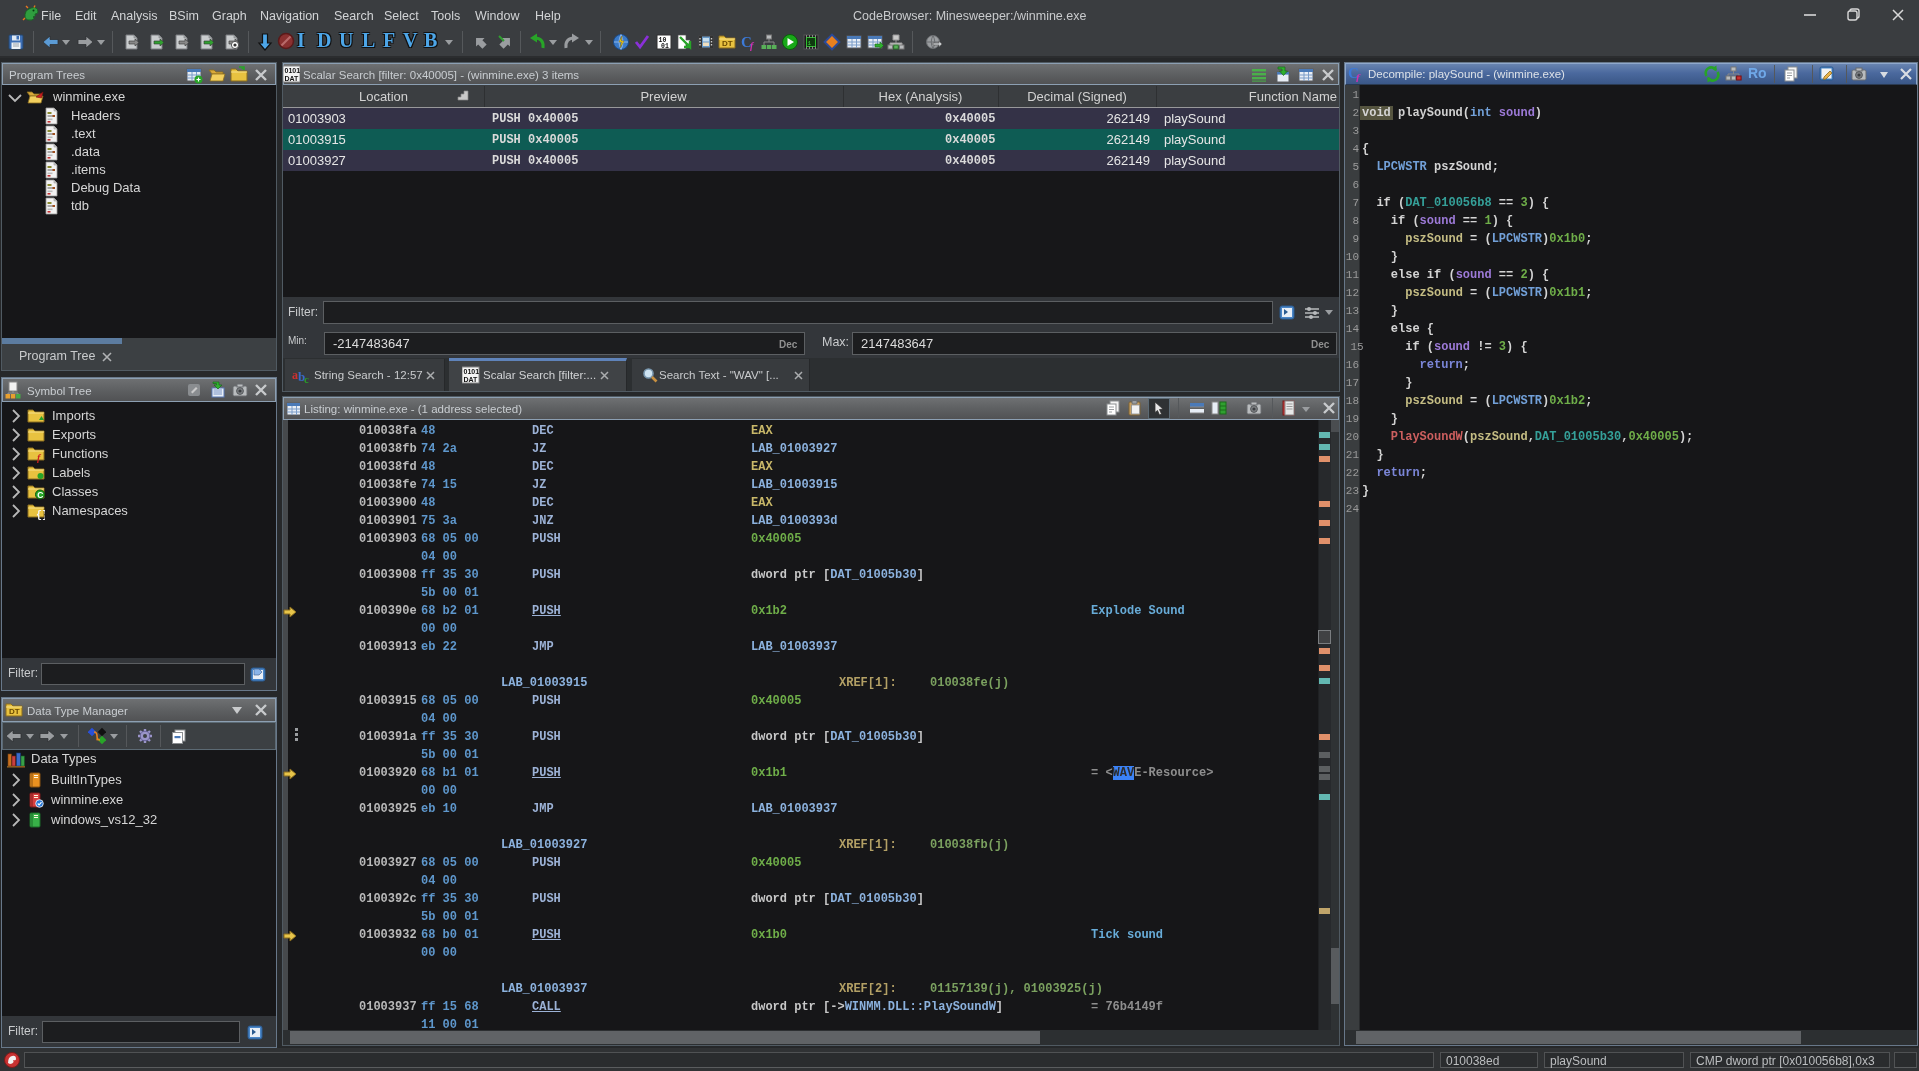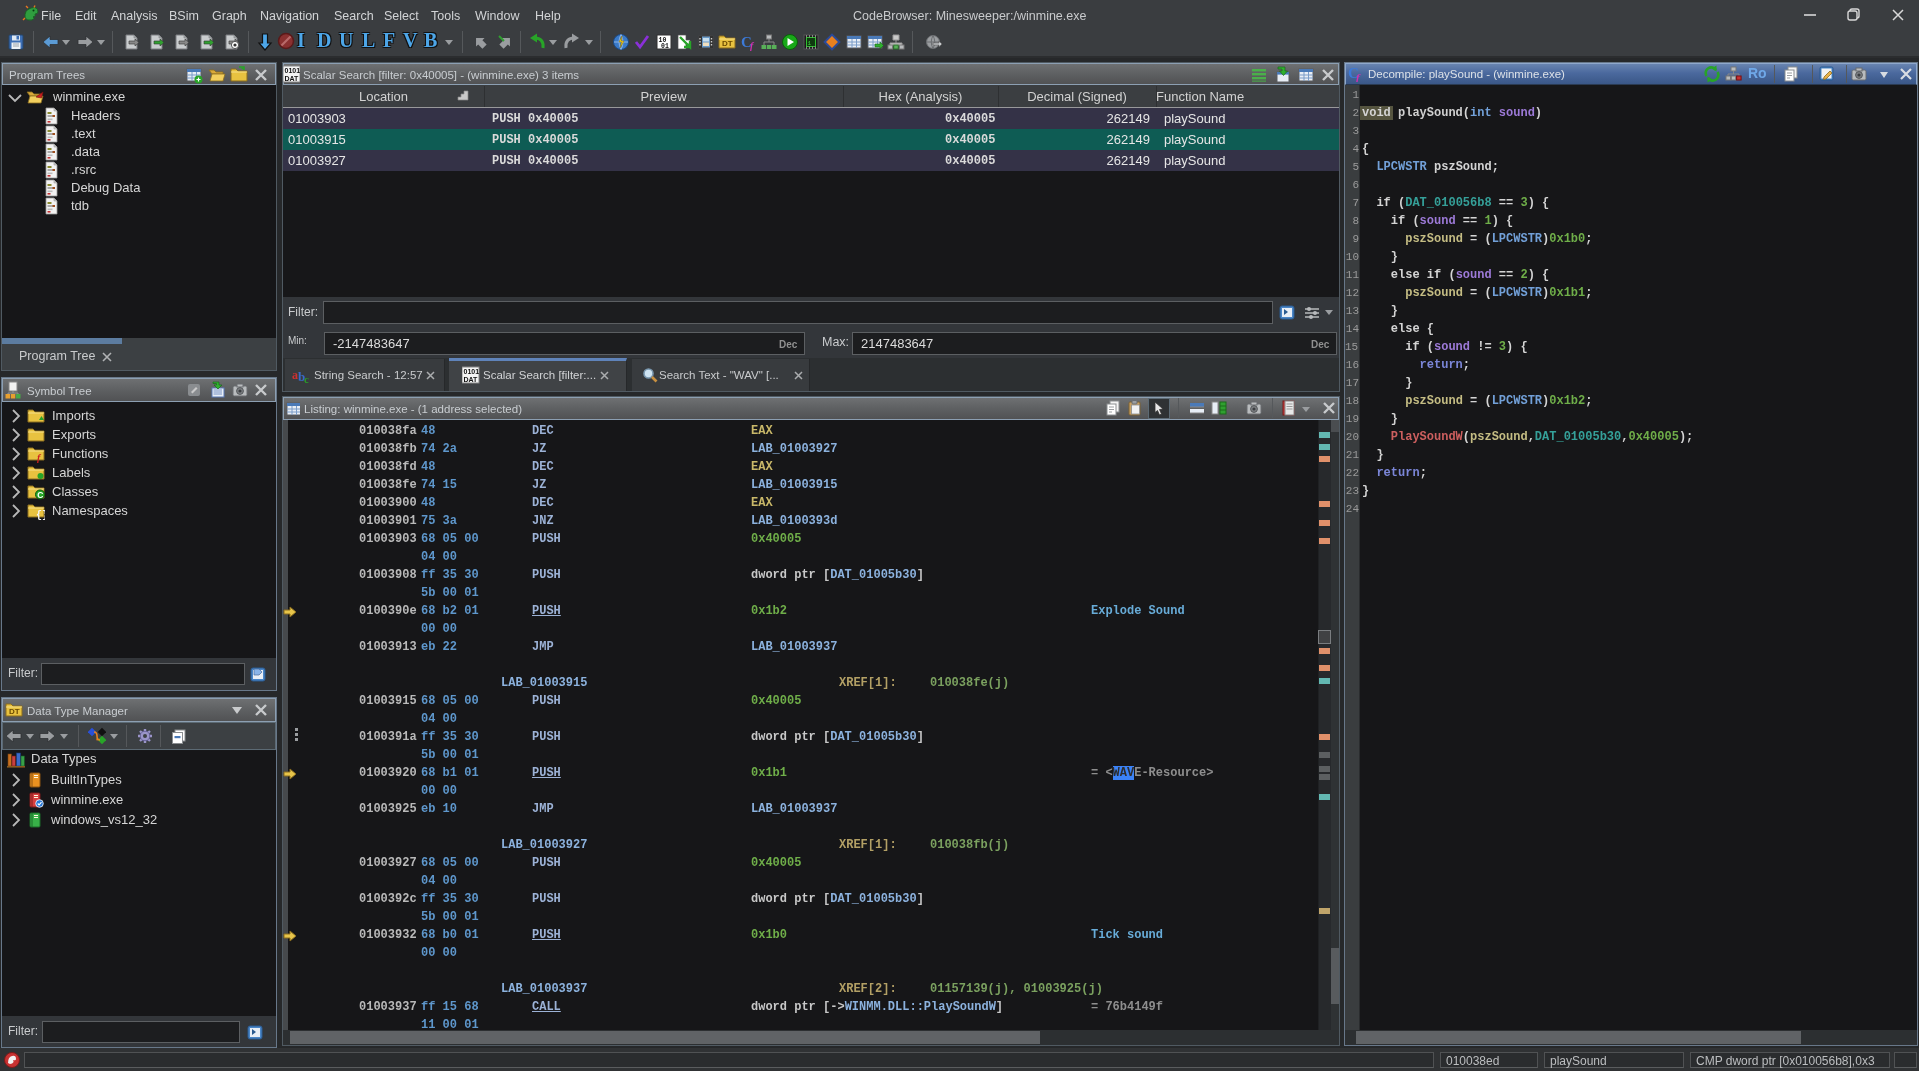--- a/index.html
+++ b/index.html
@@ -279,21 +279,21 @@
 <div class="abs" style="left:71px;top:144px;color:#d6d6d6;font-size:13px">.data</div>
 <svg class="abs" style="left:43px;top:161px" width="18" height="18" viewBox="0 0 18 18">
     <path d="M3 1 L11 1 L14 4 L14 17 L3 17 Z" fill="#f2f2f2" stroke="#9a9a9a" stroke-width="0.8"></path>
     <path d="M11 1 L11 4 L14 4 Z" fill="#c9c9c9" stroke="#9a9a9a" stroke-width="0.6"></path>
     <rect x="4.5" y="5" width="4" height="2" fill="#8a8a30"></rect>
     <rect x="4.5" y="8" width="6" height="2" fill="#aaa"></rect>
     <rect x="9.5" y="8" width="2.5" height="2" fill="#a05020"></rect>
     <rect x="4.5" y="11.5" width="5" height="1.6" fill="#bbb"></rect>
     <rect x="4.5" y="14" width="3" height="1.6" fill="#c03030"></rect>
   </svg>
-<div class="abs" style="left:71px;top:162px;color:#d6d6d6;font-size:13px">.rsrc</div>
+<div class="abs" style="left:71px;top:162px;color:#d6d6d6;font-size:13px">.items</div>
 <svg class="abs" style="left:43px;top:179px" width="18" height="18" viewBox="0 0 18 18">
     <path d="M3 1 L11 1 L14 4 L14 17 L3 17 Z" fill="#f2f2f2" stroke="#9a9a9a" stroke-width="0.8"></path>
     <path d="M11 1 L11 4 L14 4 Z" fill="#c9c9c9" stroke="#9a9a9a" stroke-width="0.6"></path>
     <rect x="4.5" y="5" width="4" height="2" fill="#8a8a30"></rect>
     <rect x="4.5" y="8" width="6" height="2" fill="#aaa"></rect>
     <rect x="9.5" y="8" width="2.5" height="2" fill="#a05020"></rect>
     <rect x="4.5" y="11.5" width="5" height="1.6" fill="#bbb"></rect>
     <rect x="4.5" y="14" width="3" height="1.6" fill="#c03030"></rect>
   </svg>
 <div class="abs" style="left:71px;top:180px;color:#d6d6d6;font-size:13px">Debug Data</div>
@@ -531,21 +531,21 @@
     <path d="M4 4 L14 14 M14 4 L4 14" stroke="#c8cacc" stroke-width="2.4"></path>
   </svg>
 <div class="abs" style="left:283px;top:85px;width:1056px;height:23px;background:#3b3e41;border-bottom:1px solid #98989a"></div>
 <div class="abs" style="left:283px;top:89px;width:201px;text-align:center;color:#d2d2d2;font-size:13px">Location</div>
 <div class="abs" style="left:484px;top:89px;width:359px;text-align:center;color:#d2d2d2;font-size:13px">Preview</div>
 <div class="abs" style="left:484px;top:86px;width:1px;height:21px;background:#2e3032"></div>
 <div class="abs" style="left:843px;top:89px;width:155px;text-align:center;color:#d2d2d2;font-size:13px">Hex (Analysis)</div>
 <div class="abs" style="left:843px;top:86px;width:1px;height:21px;background:#2e3032"></div>
 <div class="abs" style="left:998px;top:89px;width:158px;text-align:center;color:#d2d2d2;font-size:13px">Decimal (Signed)</div>
 <div class="abs" style="left:998px;top:86px;width:1px;height:21px;background:#2e3032"></div>
-<div class="abs" style="left:1156px;top:89px;width:181px;text-align:left;color:#d2d2d2;font-size:13px">Function Name</div>
+<div class="abs" style="left:1156px;top:89px;width:181px;text-align:right;color:#d2d2d2;font-size:13px">Function Name</div>
 <div class="abs" style="left:1156px;top:86px;width:1px;height:21px;background:#2e3032"></div>
 <svg class="abs" style="left:455px;top:88px" width="16" height="16" viewBox="0 0 16 16">
     <path d="M3 12 L3 9 L6 9 L6 6 L9 6 L9 3 L13 3 L13 12 Z" fill="#c9c9c9" stroke="#888" stroke-width="0.7"></path>
   </svg>
 <div class="abs" style="left:283px;top:108px;width:1056px;height:21px;background:#343247"></div>
 <div class="abs" style="left:288px;top:111px;color:#e6e6e6;font-size:13px">01003903</div>
 <div class="abs mono" style="left:492px;top:110px;color:#dadada">PUSH 0x40005</div>
 <div class="abs mono" style="left:945px;top:110px;color:#dadada">0x40005</div>
 <div class="abs" style="left:1050px;top:111px;width:100px;text-align:right;color:#e6e6e6;font-size:13px">262149</div>
 <div class="abs" style="left:1164px;top:111px;color:#e6e6e6;font-size:13px">playSound</div>
@@ -799,21 +799,21 @@
 <div class="abs mono" style="left:1345px;top:248px;width:14px;text-align:right;color:#9a9a9a;font-size:11px;font-weight:normal">10</div>
 <div class="abs mono" style="left:1362px;top:248px"><span class="c-def">    }</span></div>
 <div class="abs mono" style="left:1345px;top:266px;width:14px;text-align:right;color:#9a9a9a;font-size:11px;font-weight:normal">11</div>
 <div class="abs mono" style="left:1362px;top:266px"><span class="c-def">    else if (</span><span class="c-pa">sound</span><span class="c-def"> == </span><span class="c-sc">2</span><span class="c-def">) {</span></div>
 <div class="abs mono" style="left:1345px;top:284px;width:14px;text-align:right;color:#9a9a9a;font-size:11px;font-weight:normal">12</div>
 <div class="abs mono" style="left:1362px;top:284px">      <span class="c-va">pszSound</span><span class="c-def"> = (</span><span class="c-ty">LPCWSTR</span><span class="c-def">)</span><span class="c-sc">0x1b1</span><span class="c-def">;</span></div>
 <div class="abs mono" style="left:1345px;top:302px;width:14px;text-align:right;color:#9a9a9a;font-size:11px;font-weight:normal">13</div>
 <div class="abs mono" style="left:1362px;top:302px"><span class="c-def">    }</span></div>
 <div class="abs mono" style="left:1345px;top:320px;width:14px;text-align:right;color:#9a9a9a;font-size:11px;font-weight:normal">14</div>
 <div class="abs mono" style="left:1362px;top:320px"><span class="c-def">    else {</span></div>
-<div class="abs mono" style="left:1345px;top:338px;width:24px;text-align:left;color:#9a9a9a;font-size:11px;font-weight:normal">15</div>
+<div class="abs mono" style="left:1345px;top:338px;width:24px;text-align:center;color:#9a9a9a;font-size:11px;font-weight:normal">15</div>
 <div class="abs mono" style="left:1362px;top:338px"><span class="c-def">      if (</span><span class="c-pa">sound</span><span class="c-def"> != </span><span class="c-sc">3</span><span class="c-def">) {</span></div>
 <div class="abs mono" style="left:1345px;top:356px;width:14px;text-align:right;color:#9a9a9a;font-size:11px;font-weight:normal">16</div>
 <div class="abs mono" style="left:1362px;top:356px">        <span class="c-re">return</span><span class="c-def">;</span></div>
 <div class="abs mono" style="left:1345px;top:374px;width:14px;text-align:right;color:#9a9a9a;font-size:11px;font-weight:normal">17</div>
 <div class="abs mono" style="left:1362px;top:374px"><span class="c-def">      }</span></div>
 <div class="abs mono" style="left:1345px;top:392px;width:14px;text-align:right;color:#9a9a9a;font-size:11px;font-weight:normal">18</div>
 <div class="abs mono" style="left:1362px;top:392px">      <span class="c-va">pszSound</span><span class="c-def"> = (</span><span class="c-ty">LPCWSTR</span><span class="c-def">)</span><span class="c-sc">0x1b2</span><span class="c-def">;</span></div>
 <div class="abs mono" style="left:1345px;top:410px;width:14px;text-align:right;color:#9a9a9a;font-size:11px;font-weight:normal">19</div>
 <div class="abs mono" style="left:1362px;top:410px"><span class="c-def">    }</span></div>
 <div class="abs mono" style="left:1345px;top:428px;width:14px;text-align:right;color:#9a9a9a;font-size:11px;font-weight:normal">20</div>

